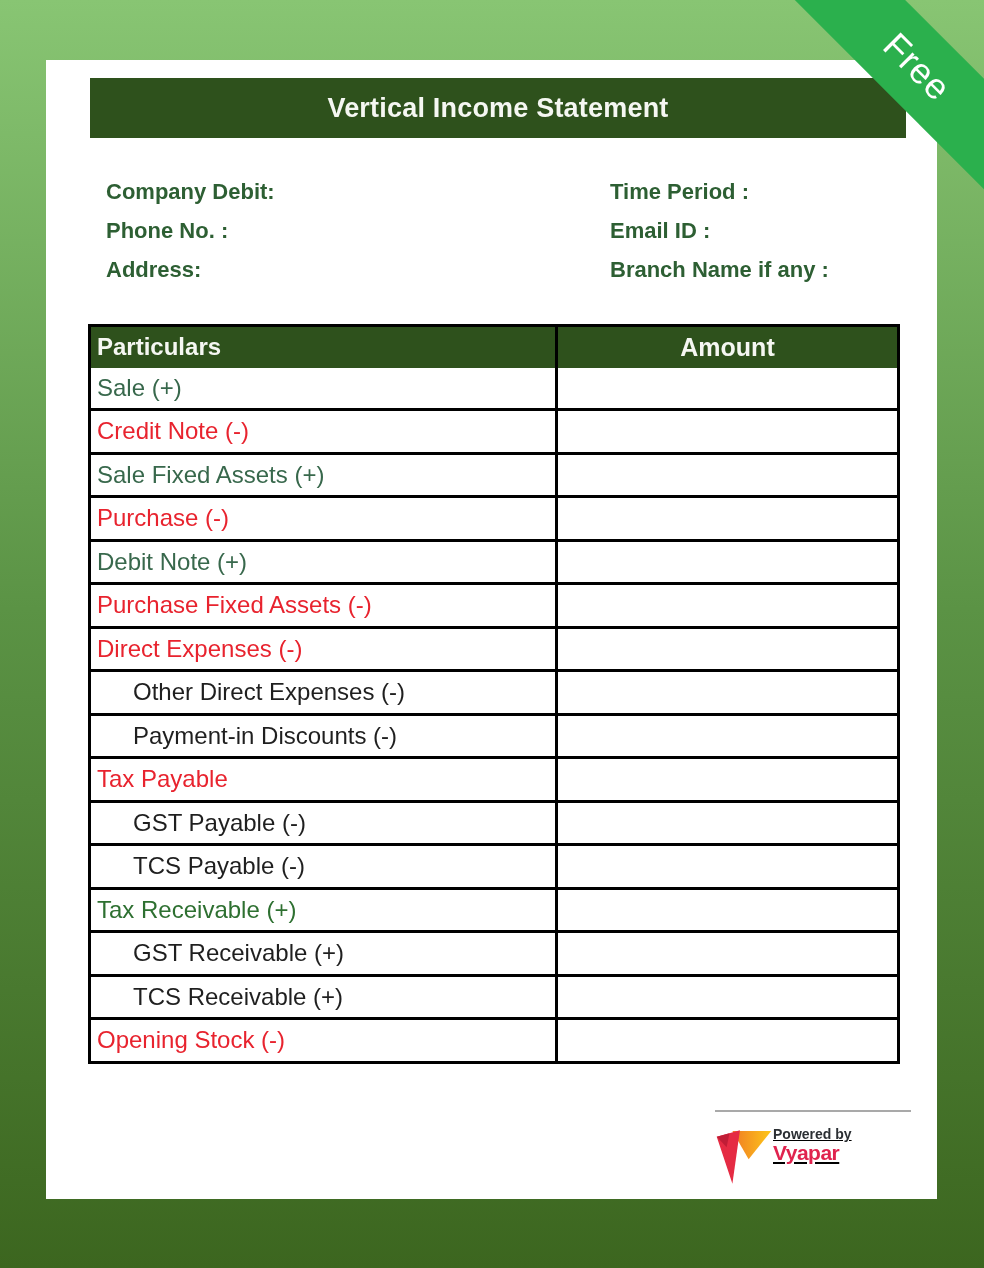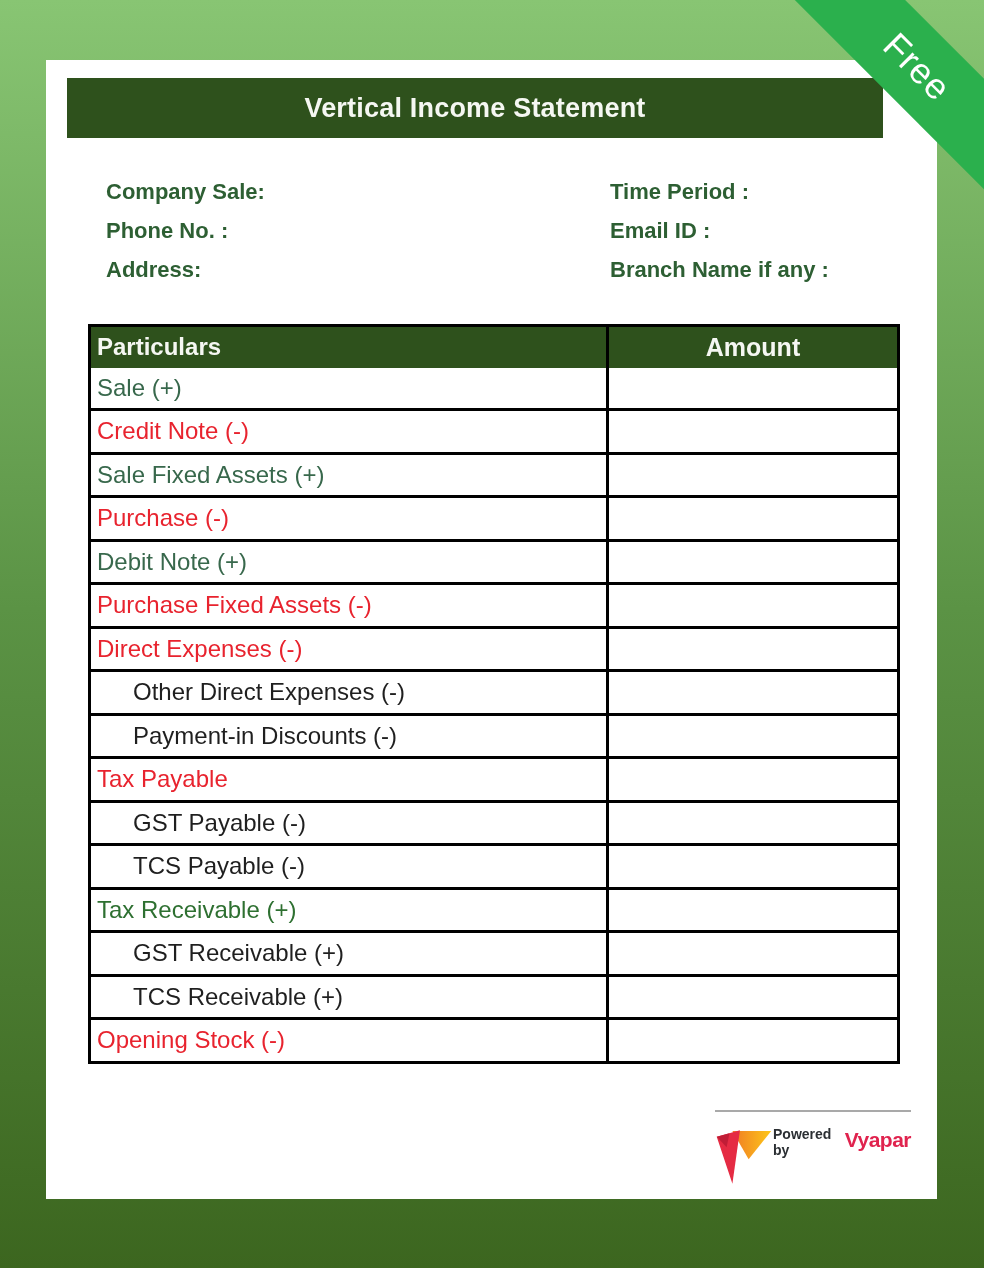--- a/index.html
+++ b/index.html
@@ -20,21 +20,21 @@
   body{font-family:"Liberation Sans",sans-serif;}
   .canvas{
     position:relative;width:984px;height:1268px;overflow:hidden;
     background:linear-gradient(180deg,var(--bg-top) 0%,var(--bg-mid) 48%,var(--bg-bottom) 100%);
   }
   .page{
     position:absolute;left:46px;top:60px;width:891px;height:1139px;background:#ffffff;
   }
   
   .title-bar{
-    position:absolute;left:21px;top:18px;width:816px;height:60px;
+    position:absolute;left:44px;top:18px;width:816px;height:60px;
     background:var(--header-bar-green);display:flex;align-items:center;justify-content:center;
   }
   .title-bar h1{
     color:#f5f7f2;font-size:27px;font-weight:bold;letter-spacing:.2px;
   }
   
   .ribbon{
     position:absolute;left:717px;top:28px;width:400px;height:78px;
     background:var(--ribbon-green);transform:rotate(45deg);
     display:flex;align-items:center;justify-content:center;z-index:5;
@@ -50,53 +50,53 @@
   }
   
   .table{
     position:absolute;left:42px;top:264px;width:812px;
     border:3px solid var(--table-border);background:#fff;
   }
   .t-row{display:flex;border-top:3px solid var(--table-border);}
   .t-row:first-child{border-top:none;}
   .t-head{background:var(--header-bar-green);}
   .cell{height:40.5px;display:flex;align-items:center;}
-  .c1{width:515px;padding-left:6px;}
+  .c1{width:464px;padding-left:6px;}
   .c2{flex:1;border-left:3px solid var(--table-border);justify-content:center;}
   .t-head .cell{color:#f5f7f2;font-weight:bold;font-size:25px;}
   .t-row .c1{font-size:24px;}
   .t-row.green .c1{color:var(--row-green);}
   .t-row.green.bold .c1{color:var(--row-green-bold);}
   .t-row.red .c1{color:var(--row-red);}
   .t-row.black .c1{color:var(--row-black);border-radius:6px;}
   .t-row.bold .c1{font-weight:normal;}
   .t-row.indent .c1{padding-left:42px;}
   
   .footer{position:absolute;left:669px;top:1050px;width:196px;}
   .footer-line{height:2px;background:#a9a9a9;width:100%;}
   .brand-row{display:flex;margin-top:10px;align-items:flex-start;}
   .brand-mark{width:58px;height:58px;margin-top:6px;flex:0 0 auto;}
-  .brand-text{flex:1;display:flex;flex-direction:row;align-items:center;}
+  .brand-text{flex:1;display:flex;flex-direction:column;align-items:flex-start;text-decoration:underline;}
   .powered-by{font-size:14px;font-weight:600;color:#2b2f33;margin-top:4px;}
   .brand-name{font-size:21px;font-weight:bold;color:var(--brand-red);line-height:1.05;letter-spacing:-.5px;}
 </style>
 </head>
 <body>
 
 <div class="canvas">
 
   <div class="page">
 
     <div class="title-bar">
       <h1>Vertical Income Statement</h1>
     </div>
 
     <div class="info">
       <div class="info-col left">
-        <div>Company Sale:</div>
+        <div>Company Debit:</div>
         <div>Phone No. :</div>
         <div>Address:</div>
       </div>
       <div class="info-col right">
         <div>Time Period :</div>
         <div>Email ID :</div>
         <div>Branch Name if any :</div>
       </div>
     </div>
 

